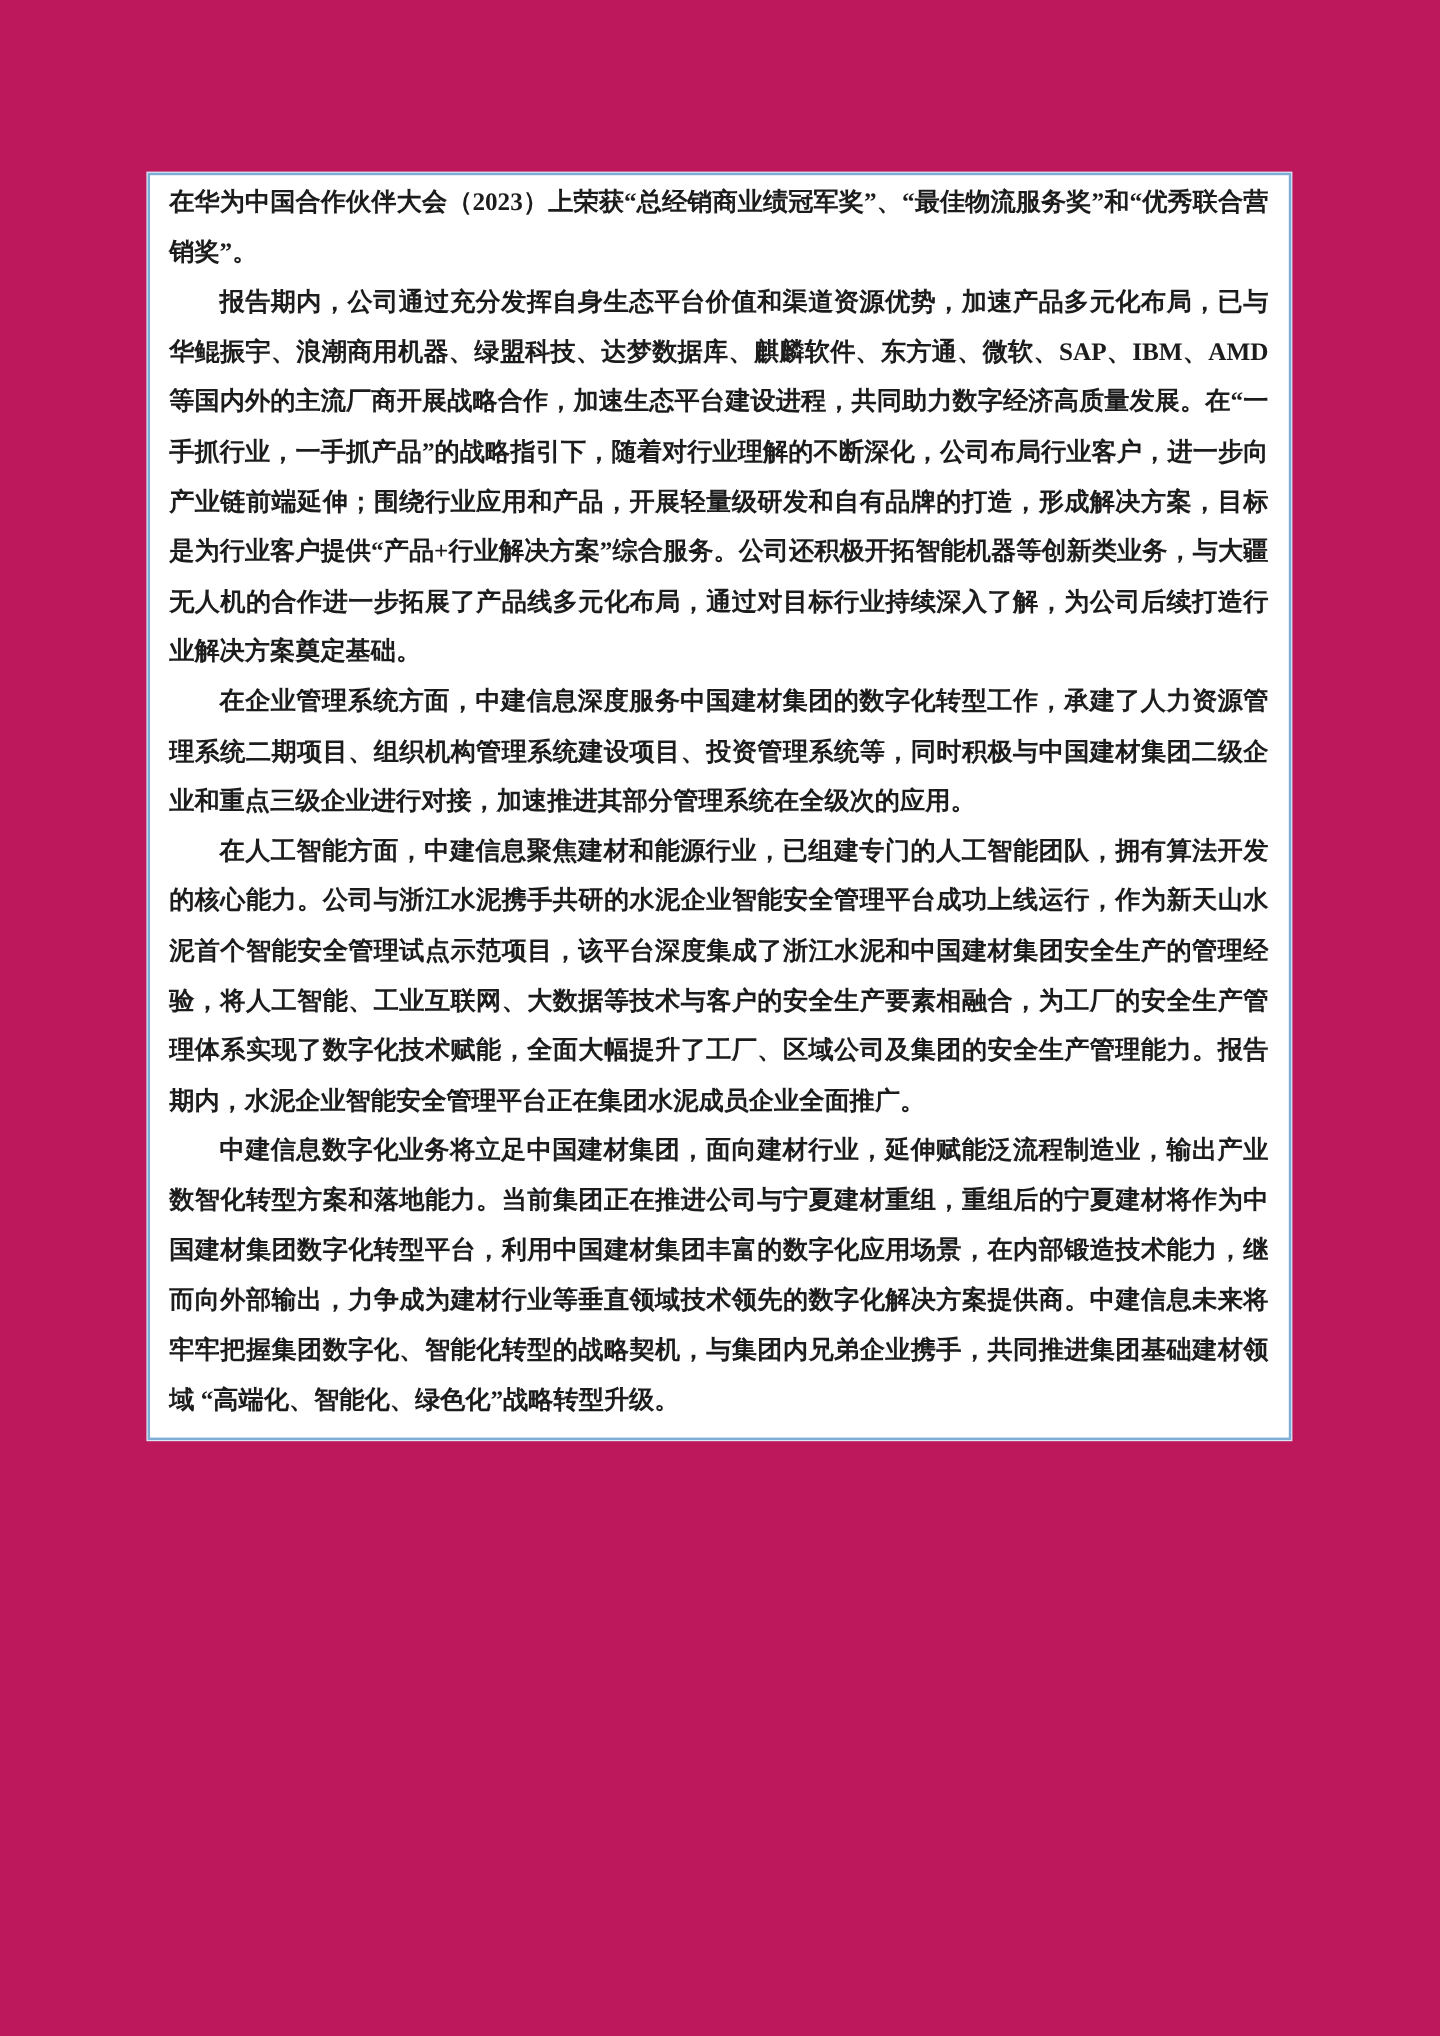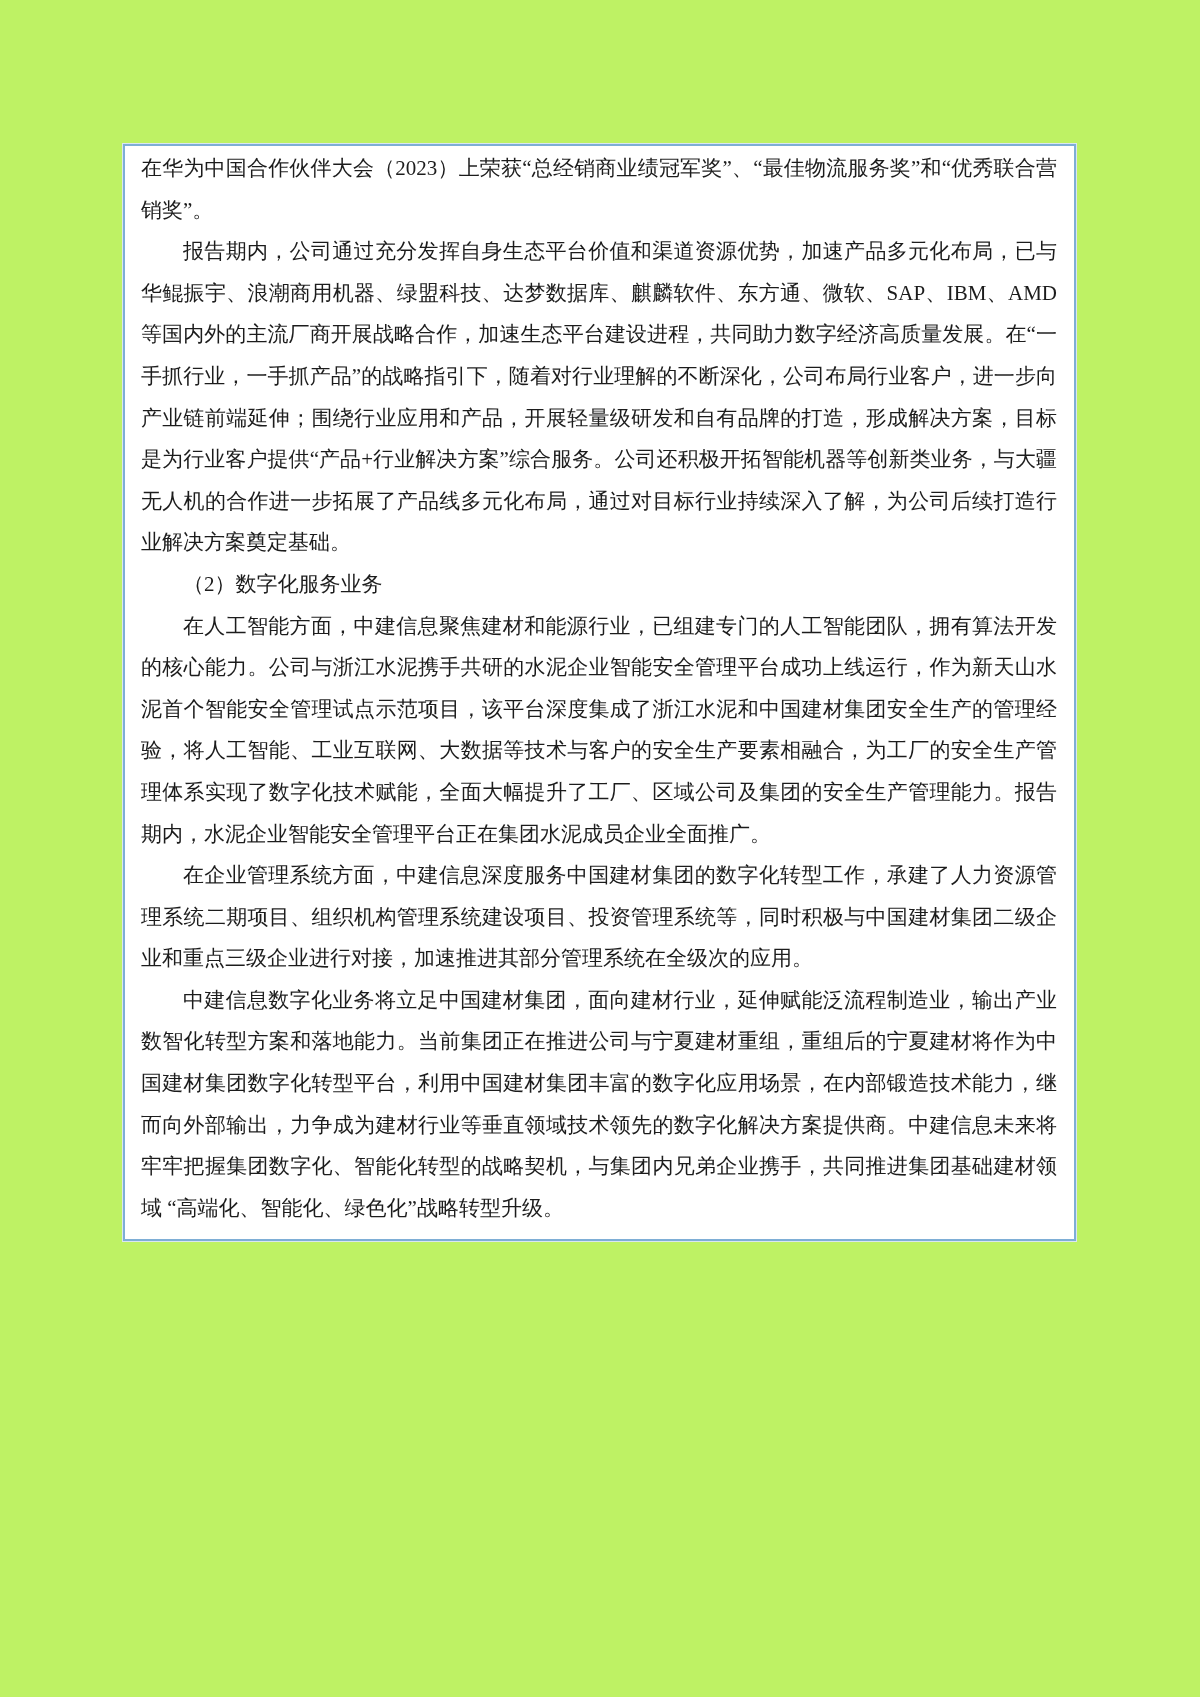--- a/index.html
+++ b/index.html
@@ -11,21 +11,22 @@
     height: 1697px;
     background: #ffffff;
     position: relative;
     overflow: hidden;
   }
   .page {
     position: absolute;
     left: 0; top: 0;
     width: 1200px;
     height: 1697px;
-    background: #bef264;
+    background: #be185d;
+    font-weight: bold;
   }
   .textbox {
     position: absolute;
     left: 123px;
     top: 144px;
     width: 953px;
     box-sizing: border-box;
     border: 2px solid #7eaed6;
     box-shadow: 0 0 0 1px #d9e6f2;
     padding: 2px 17px 10px 16px;
@@ -45,18 +46,17 @@
     text-indent: 2em;
   }
 </style>
 </head>
 <body style="background: rgb(255, 255, 255);">
 
 <div class="page">
   <div class="textbox" id="textbox" style="border-color: rgb(126, 174, 214); color: rgb(28, 28, 28);">
       <p class="">在华为中国合作伙伴大会（2023）上荣获“总经销商业绩冠军奖”、“最佳物流服务奖”和“优秀联合营销奖”。</p>
       <p class="indent">报告期内，公司通过充分发挥自身生态平台价值和渠道资源优势，加速产品多元化布局，已与华鲲振宇、浪潮商用机器、绿盟科技、达梦数据库、麒麟软件、东方通、微软、SAP、IBM、AMD 等国内外的主流厂商开展战略合作，加速生态平台建设进程，共同助力数字经济高质量发展。在“一手抓行业，一手抓产品”的战略指引下，随着对行业理解的不断深化，公司布局行业客户，进一步向产业链前端延伸；围绕行业应用和产品，开展轻量级研发和自有品牌的打造，形成解决方案，目标是为行业客户提供“产品+行业解决方案”综合服务。公司还积极开拓智能机器等创新类业务，与大疆无人机的合作进一步拓展了产品线多元化布局，通过对目标行业持续深入了解，为公司后续打造行业解决方案奠定基础。</p>
-      <p class="indent">（2）数字化服务业务</p>
+      <p class="indent">在企业管理系统方面，中建信息深度服务中国建材集团的数字化转型工作，承建了人力资源管理系统二期项目、组织机构管理系统建设项目、投资管理系统等，同时积极与中国建材集团二级企业和重点三级企业进行对接，加速推进其部分管理系统在全级次的应用。</p>
       <p class="indent">在人工智能方面，中建信息聚焦建材和能源行业，已组建专门的人工智能团队，拥有算法开发的核心能力。公司与浙江水泥携手共研的水泥企业智能安全管理平台成功上线运行，作为新天山水泥首个智能安全管理试点示范项目，该平台深度集成了浙江水泥和中国建材集团安全生产的管理经验，将人工智能、工业互联网、大数据等技术与客户的安全生产要素相融合，为工厂的安全生产管理体系实现了数字化技术赋能，全面大幅提升了工厂、区域公司及集团的安全生产管理能力。报告期内，水泥企业智能安全管理平台正在集团水泥成员企业全面推广。</p>
-      <p class="indent">在企业管理系统方面，中建信息深度服务中国建材集团的数字化转型工作，承建了人力资源管理系统二期项目、组织机构管理系统建设项目、投资管理系统等，同时积极与中国建材集团二级企业和重点三级企业进行对接，加速推进其部分管理系统在全级次的应用。</p>
       <p class="indent">中建信息数字化业务将立足中国建材集团，面向建材行业，延伸赋能泛流程制造业，输出产业数智化转型方案和落地能力。当前集团正在推进公司与宁夏建材重组，重组后的宁夏建材将作为中国建材集团数字化转型平台，利用中国建材集团丰富的数字化应用场景，在内部锻造技术能力，继而向外部输出，力争成为建材行业等垂直领域技术领先的数字化解决方案提供商。中建信息未来将牢牢把握集团数字化、智能化转型的战略契机，与集团内兄弟企业携手，共同推进集团基础建材领域 “高端化、智能化、绿色化”战略转型升级。</p>
     </div>
 </div>
 
 </body></html>

